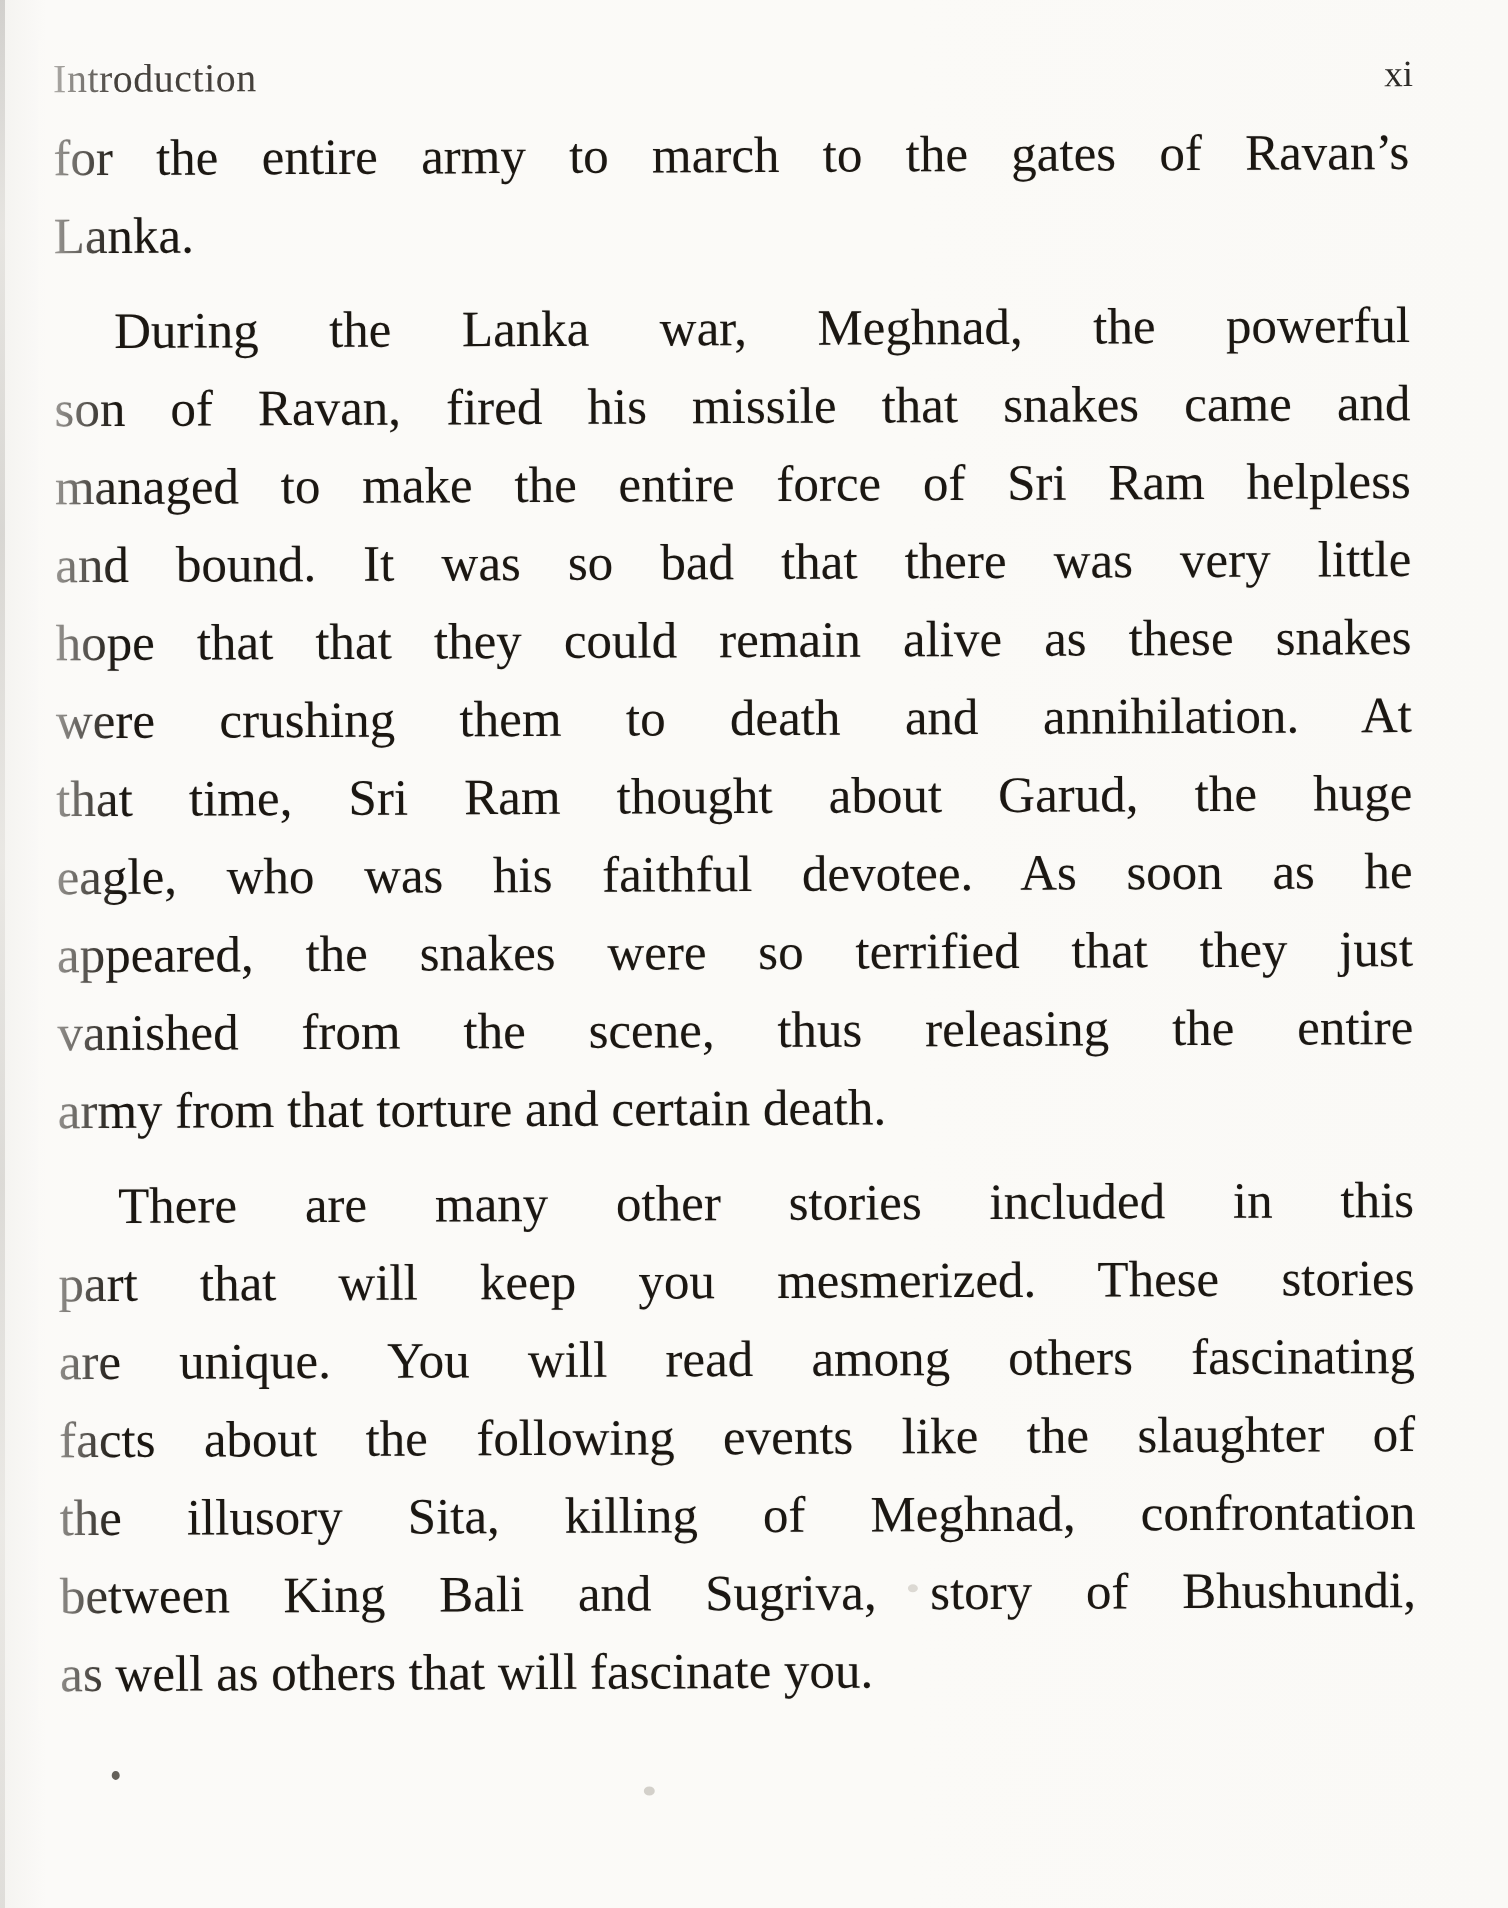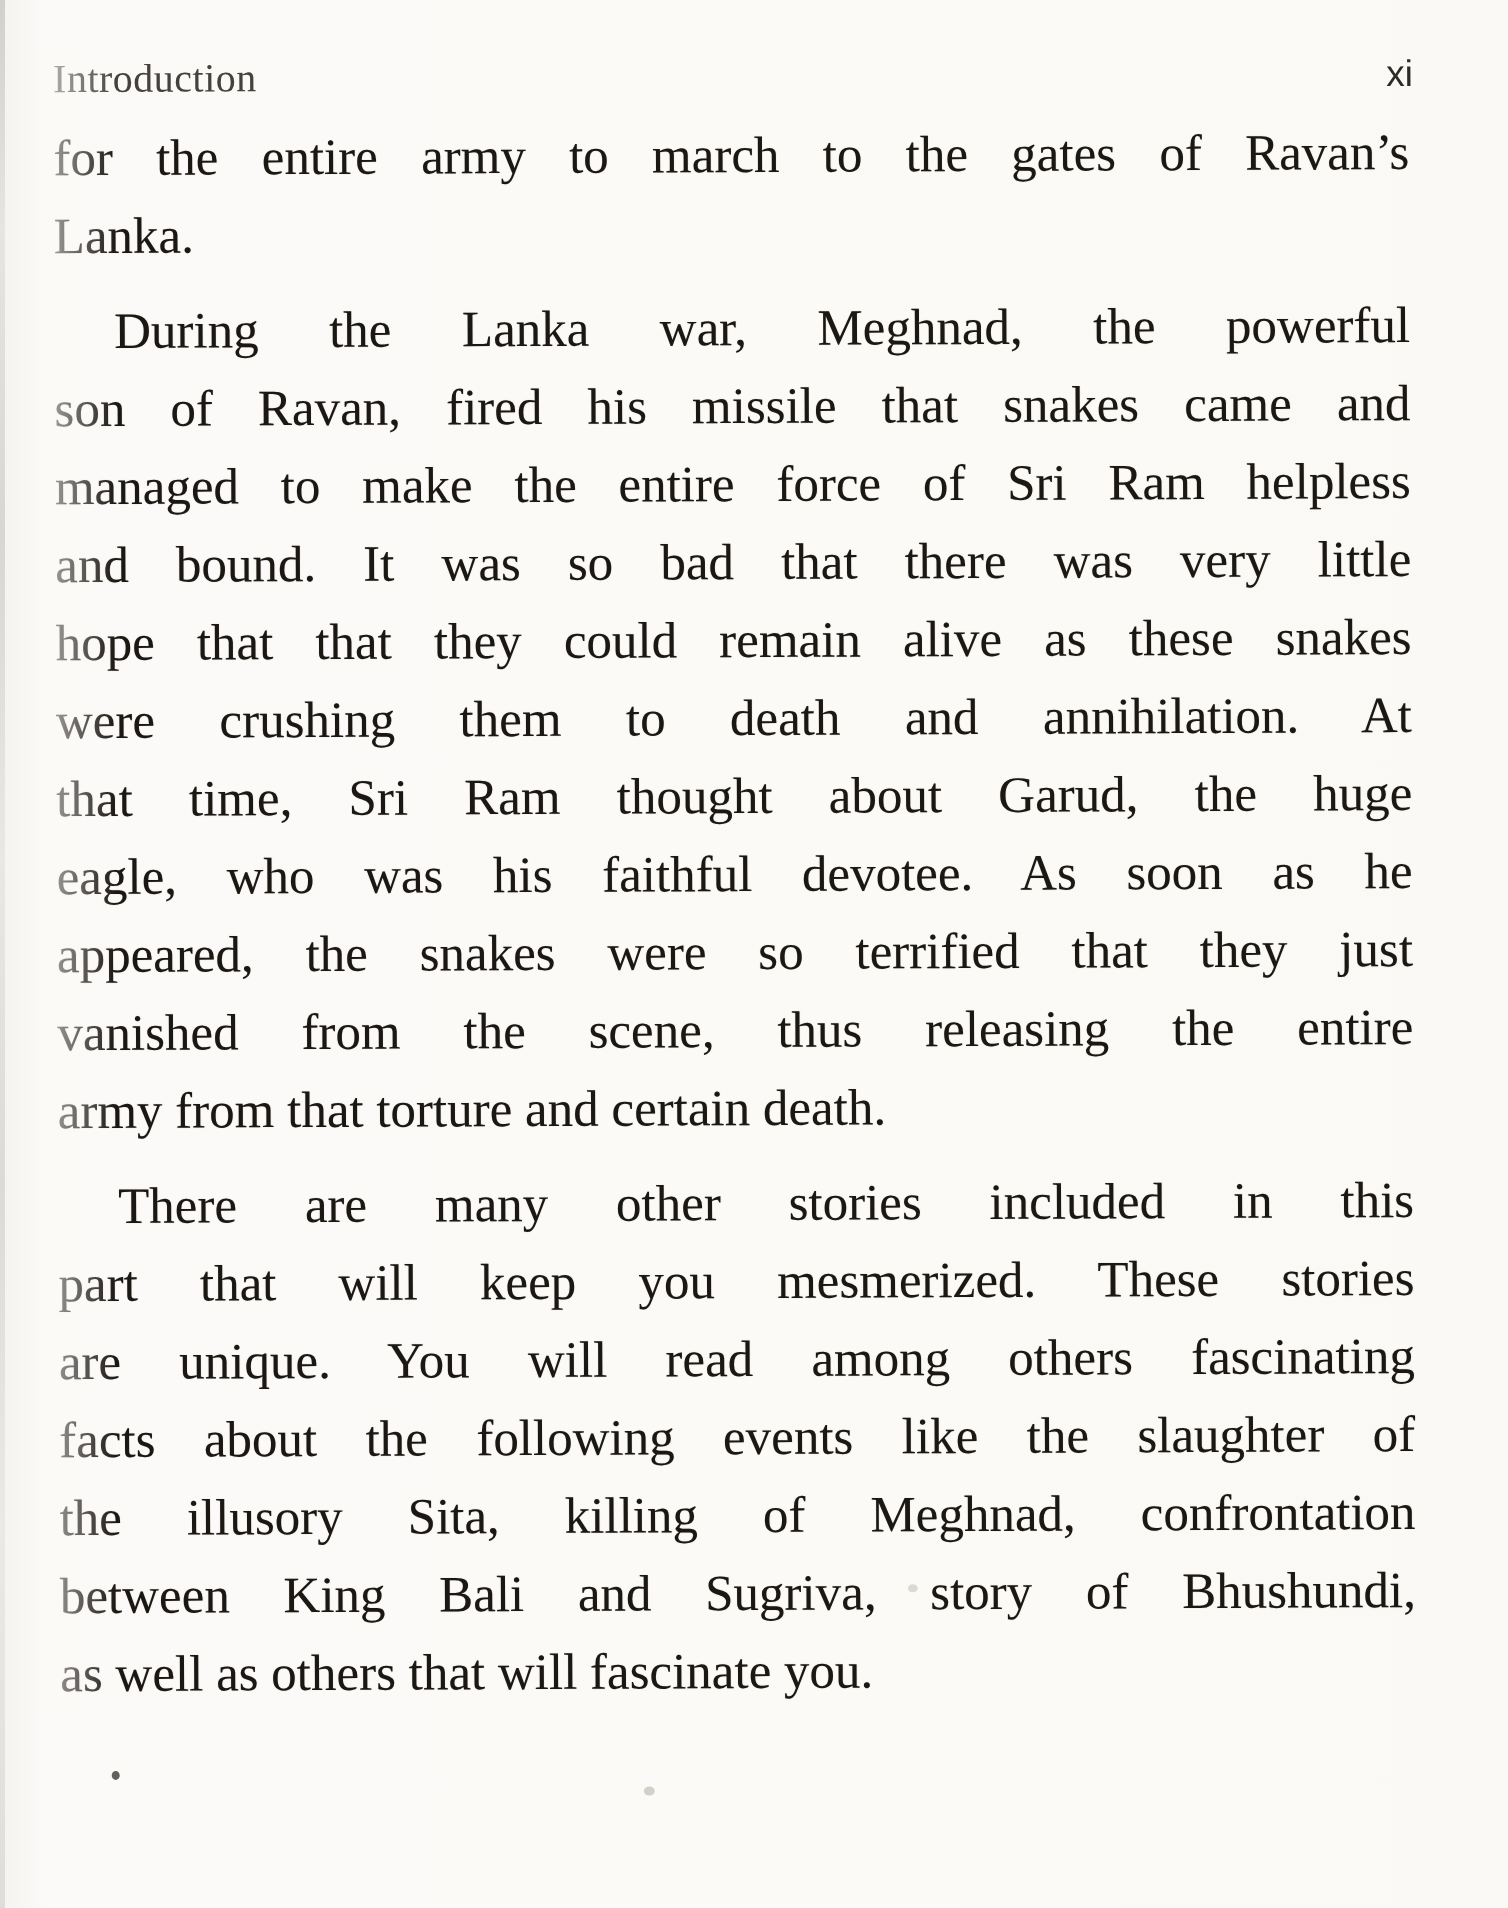--- a/index.html
+++ b/index.html
@@ -38,21 +38,21 @@
     display: flex;
     justify-content: space-between;
     align-items: baseline;
   }
   .page-title {
     font-size: 40px;
     color: #45413c;
     letter-spacing: 0.5px;
   }
   .page-number {
-    font-family: Liberation Sans, sans-serif;
+    font-family: Liberation Serif, serif;
     font-size: 37px;
     color: #2e2b27;
   }
   .text-body {
     position: absolute;
     left: 57px;
     top: 116px;
     width: 1356px;
     font-size: 51px;
     line-height: 78px;

